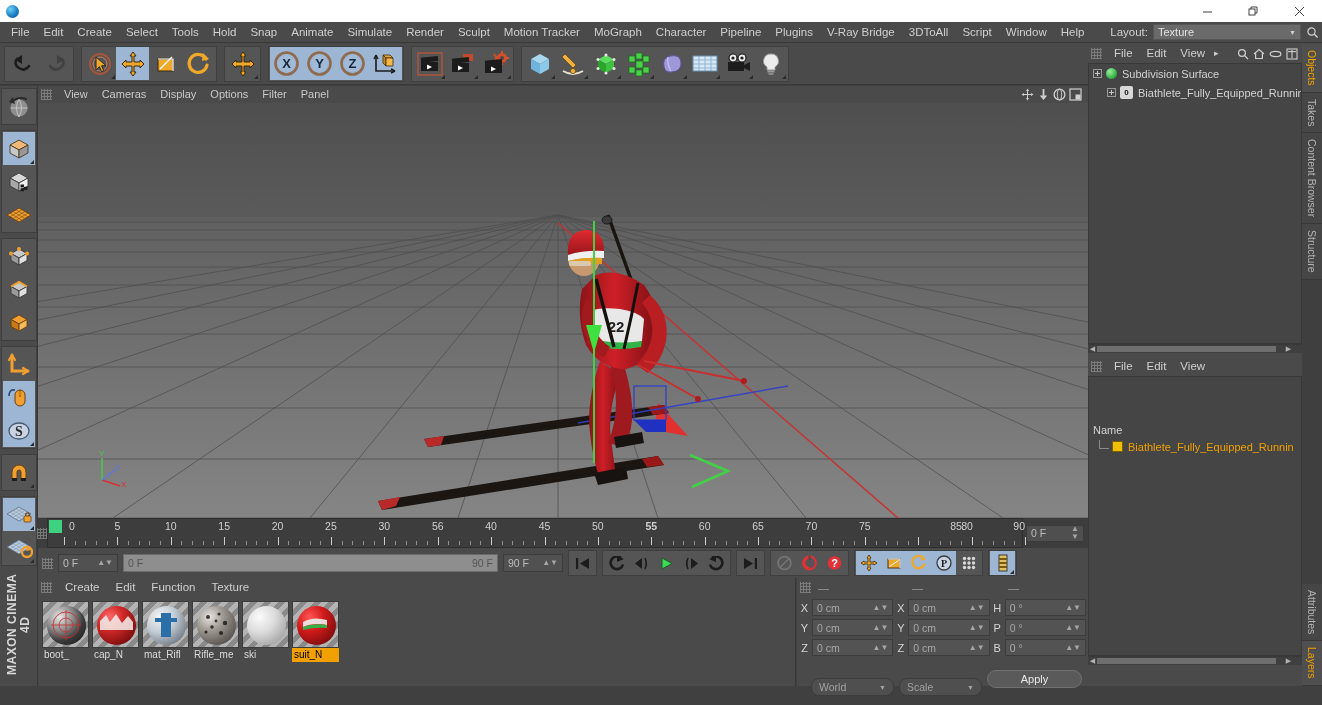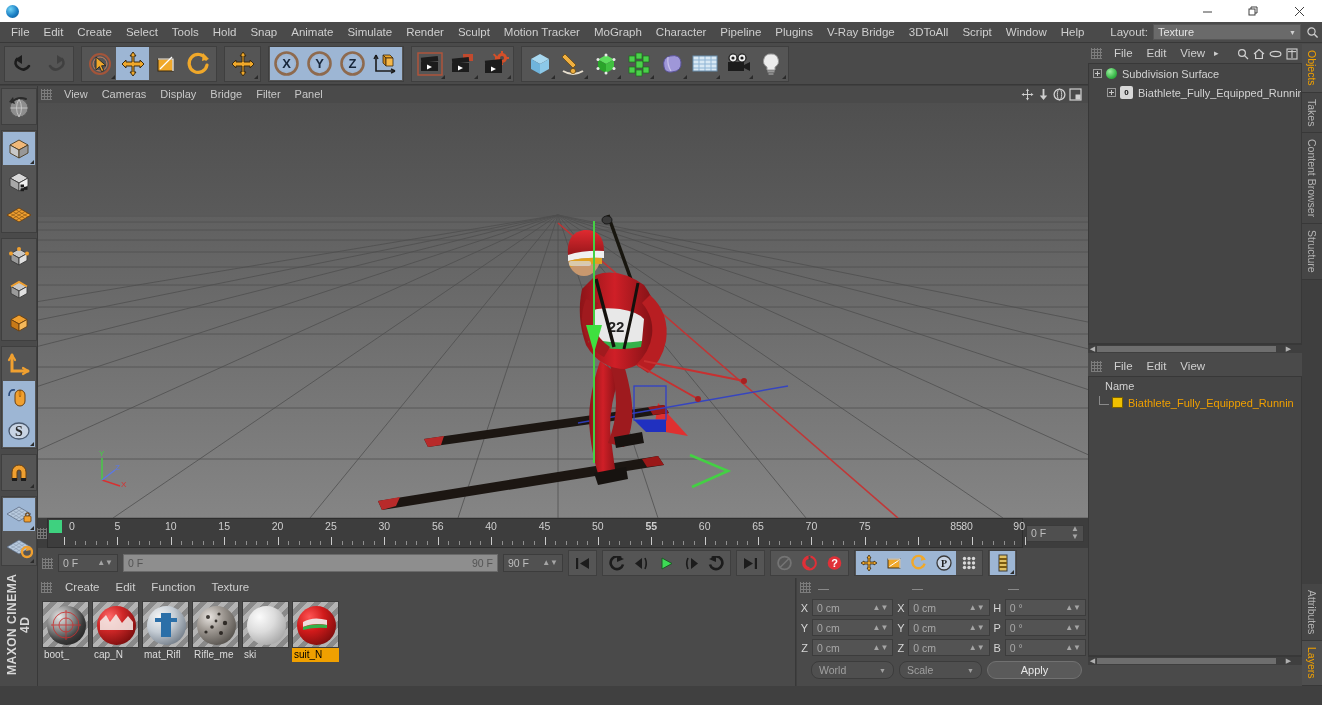--- a/index.html
+++ b/index.html
@@ -178,21 +178,21 @@
   .co-row { display:flex; align-items:center; height:19px; margin-bottom:1px; gap:2px; }
   .co-lbl { width:11px; text-align:center; font-size:11px; color:#d6d6d6; }
   .co-in {
     flex:1; height:17px; background:#535353; border:1px solid #3c3c3c; display:flex;
     align-items:center; padding:0 4px; font-size:10.5px; color:#a8a8a8;
   }
   .co-foot { display:flex; align-items:center; gap:5px; padding:3px 4px 0 12px; }
   .co-sel {
     width:83px; height:18px; background:#4f4f4f; border:1px solid #3c3c3c;
     border-radius:8px; display:flex; align-items:center; padding:0 7px;
-    font-size:10.5px; color:#a0a0a0;
+    font-size:10.5px; color:#a0a0a0;margin-top:17px;
   }
   .co-sel .caret { margin-left:auto; font-size:7px; }
   .co-apply {
     flex:1; height:18px; background:#5a5a5a; border:1px solid #717171; border-radius:9px;
     display:flex; align-items:center; justify-content:center; font-size:11px; color:#e8e8e8;
   }
 
   
   .rightpanel {
     position:absolute; left:1088px; top:44px; width:214px; bottom:19px; background:#4a4a4a;
@@ -215,22 +215,22 @@
              background:radial-gradient(circle at 35% 32%,#9cf0a0 0%,#3ab84a 60%,#1f7a2b 100%); }
   .obj-tag {
     width:13px; height:13px; margin-right:5px; flex:0 0 auto; background:#d8d8d8; color:#111;
     font-size:8px; display:flex; align-items:center; justify-content:center; font-weight:bold;
     border-radius:2px;
   }
   .h-scroll { height:9px; background:#3f3f3f; border-top:1px solid #383838;
               display:flex; align-items:center; position:relative; }
   .h-thumb { position:absolute; left:9px; right:26px; top:1px; height:6px; background:#6e6e6e; }
   .h-arrow { width:9px; text-align:center; font-size:7px; color:#b0b0b0; }
-  .attr-name-hdr { height:17px; display:flex; align-items:center; padding-left:16px;
-                   font-size:11px; color:#d2d2d2; }
+  .attr-name-hdr { height:17px; display:flex; align-items:center; padding-left:4px;
+                   font-size:11px; color:#d2d2d2;margin-top:44px; }
   .attr-row { display:flex; align-items:center; height:17px; padding-left:10px; font-size:11px;
               color:#f0a000; white-space:nowrap; }
   .attr-swatch { width:11px; height:11px; background:#f0c000; margin-right:5px; flex:0 0 auto;
                  border:1px solid #7a6000; }
   .tree-elbow { width:10px; height:9px; border-left:1px solid #8a8a8a; border-bottom:1px solid #8a8a8a;
                 margin-right:3px; margin-bottom:4px; flex:0 0 auto; }
 
   
   .vtabs { position:absolute; left:1302px; top:44px; width:20px; bottom:19px;
            background:#3f3f3f; display:flex; flex-direction:column; }
@@ -659,21 +659,21 @@
       <span>CINEMA 4D</span>
     </div>
   </div>
 
   <div class="viewport-wrap">
     <div class="vp-header">
       <div class="grip"></div>
       <div class="vp-menu">View</div>
       <div class="vp-menu">Cameras</div>
       <div class="vp-menu">Display</div>
-      <div class="vp-menu">Bridge</div>
+      <div class="vp-menu">Options</div>
       <div class="vp-menu">Filter</div>
       <div class="vp-menu">Panel</div>
       <div class="vp-icons">
         <span>
           <svg width="13" height="13" viewBox="0 0 13 13">
               <path d="M6.5 0.5 L8 3 H7 V6 H10 V5 L12.5 6.5 L10 8 V7 H7 V10 H8 L6.5 12.5 L5 10 H6 V7 H3 V8 L0.5 6.5 L3 5 V6 H6 V3 H5 Z" fill="#d0d0d0"></path>
             </svg>
         </span>
         <span>
           <svg width="13" height="13" viewBox="0 0 13 13">

